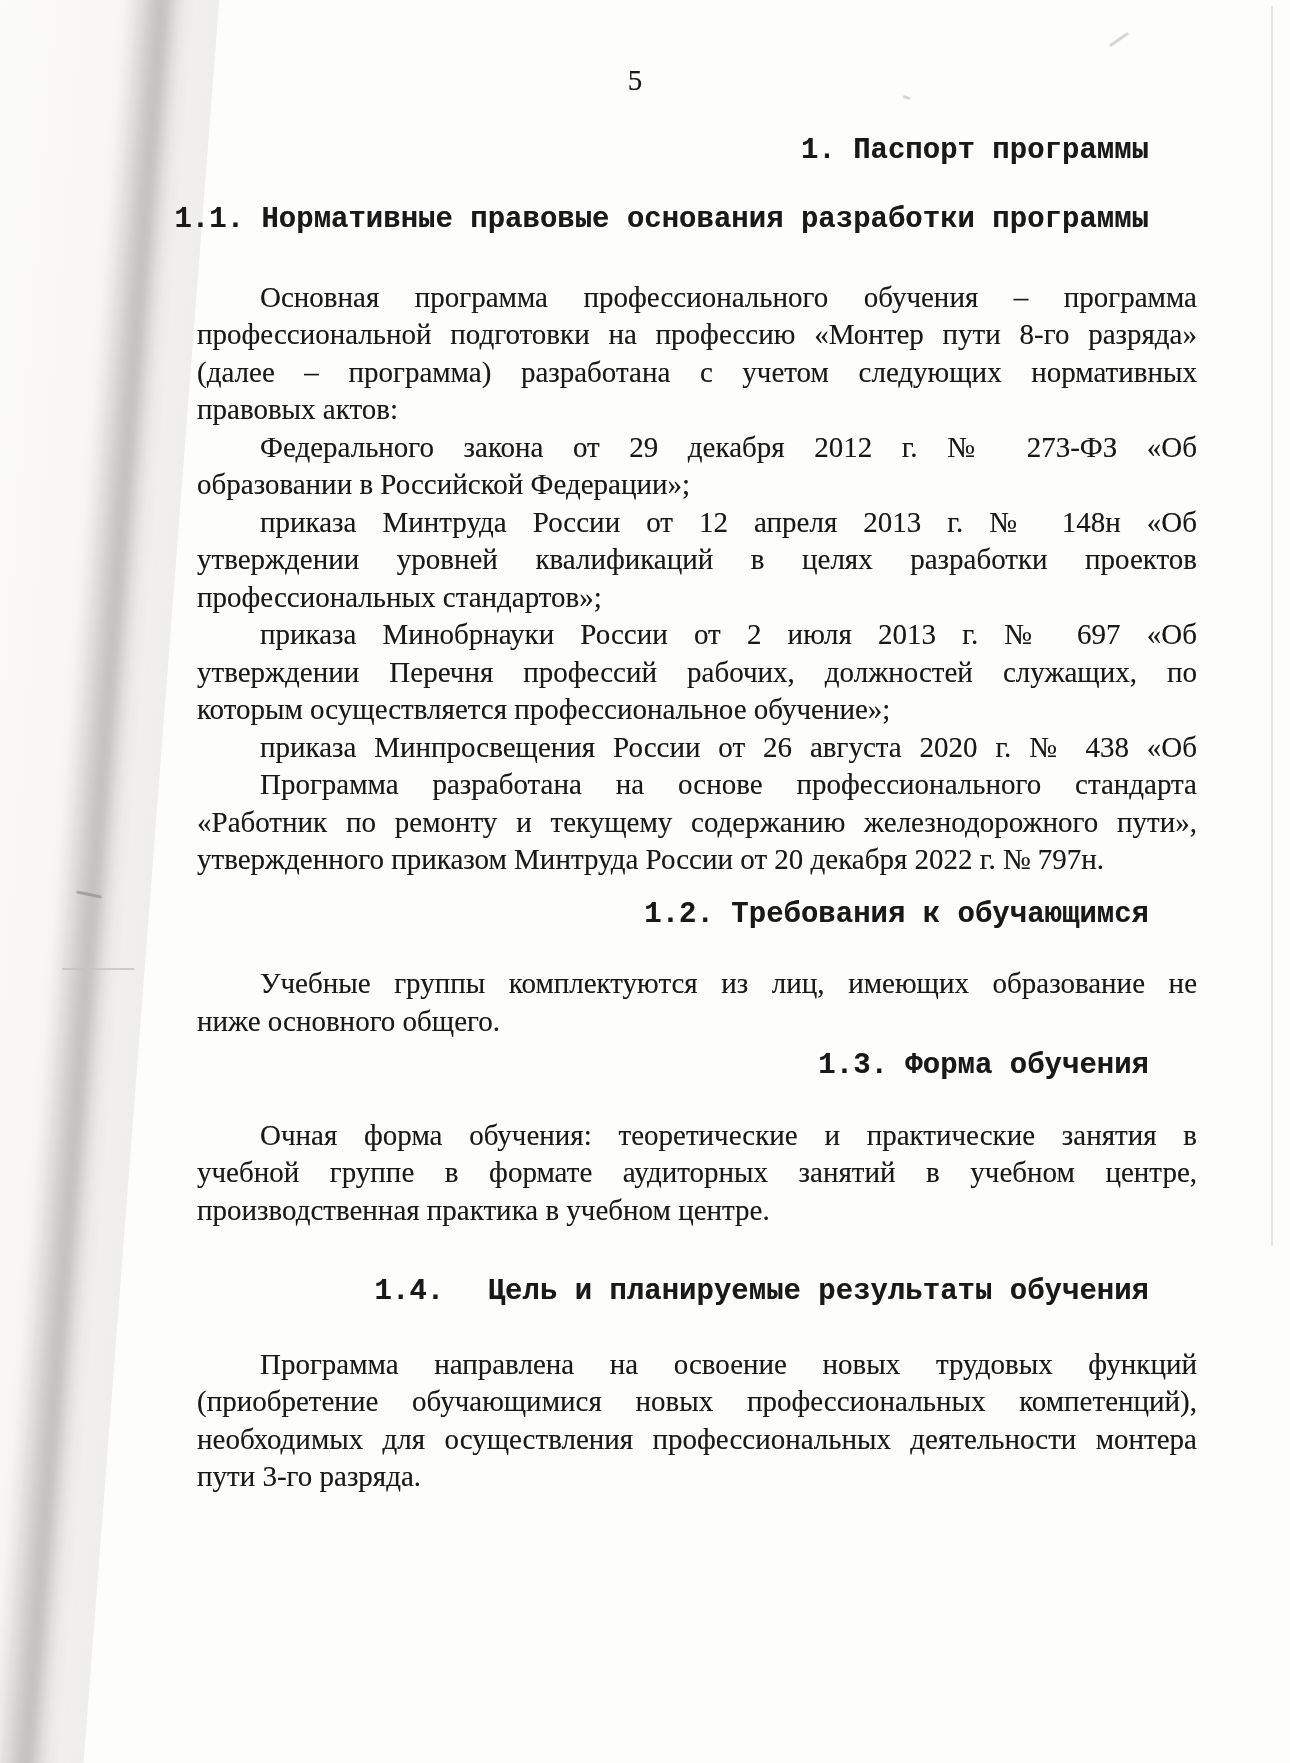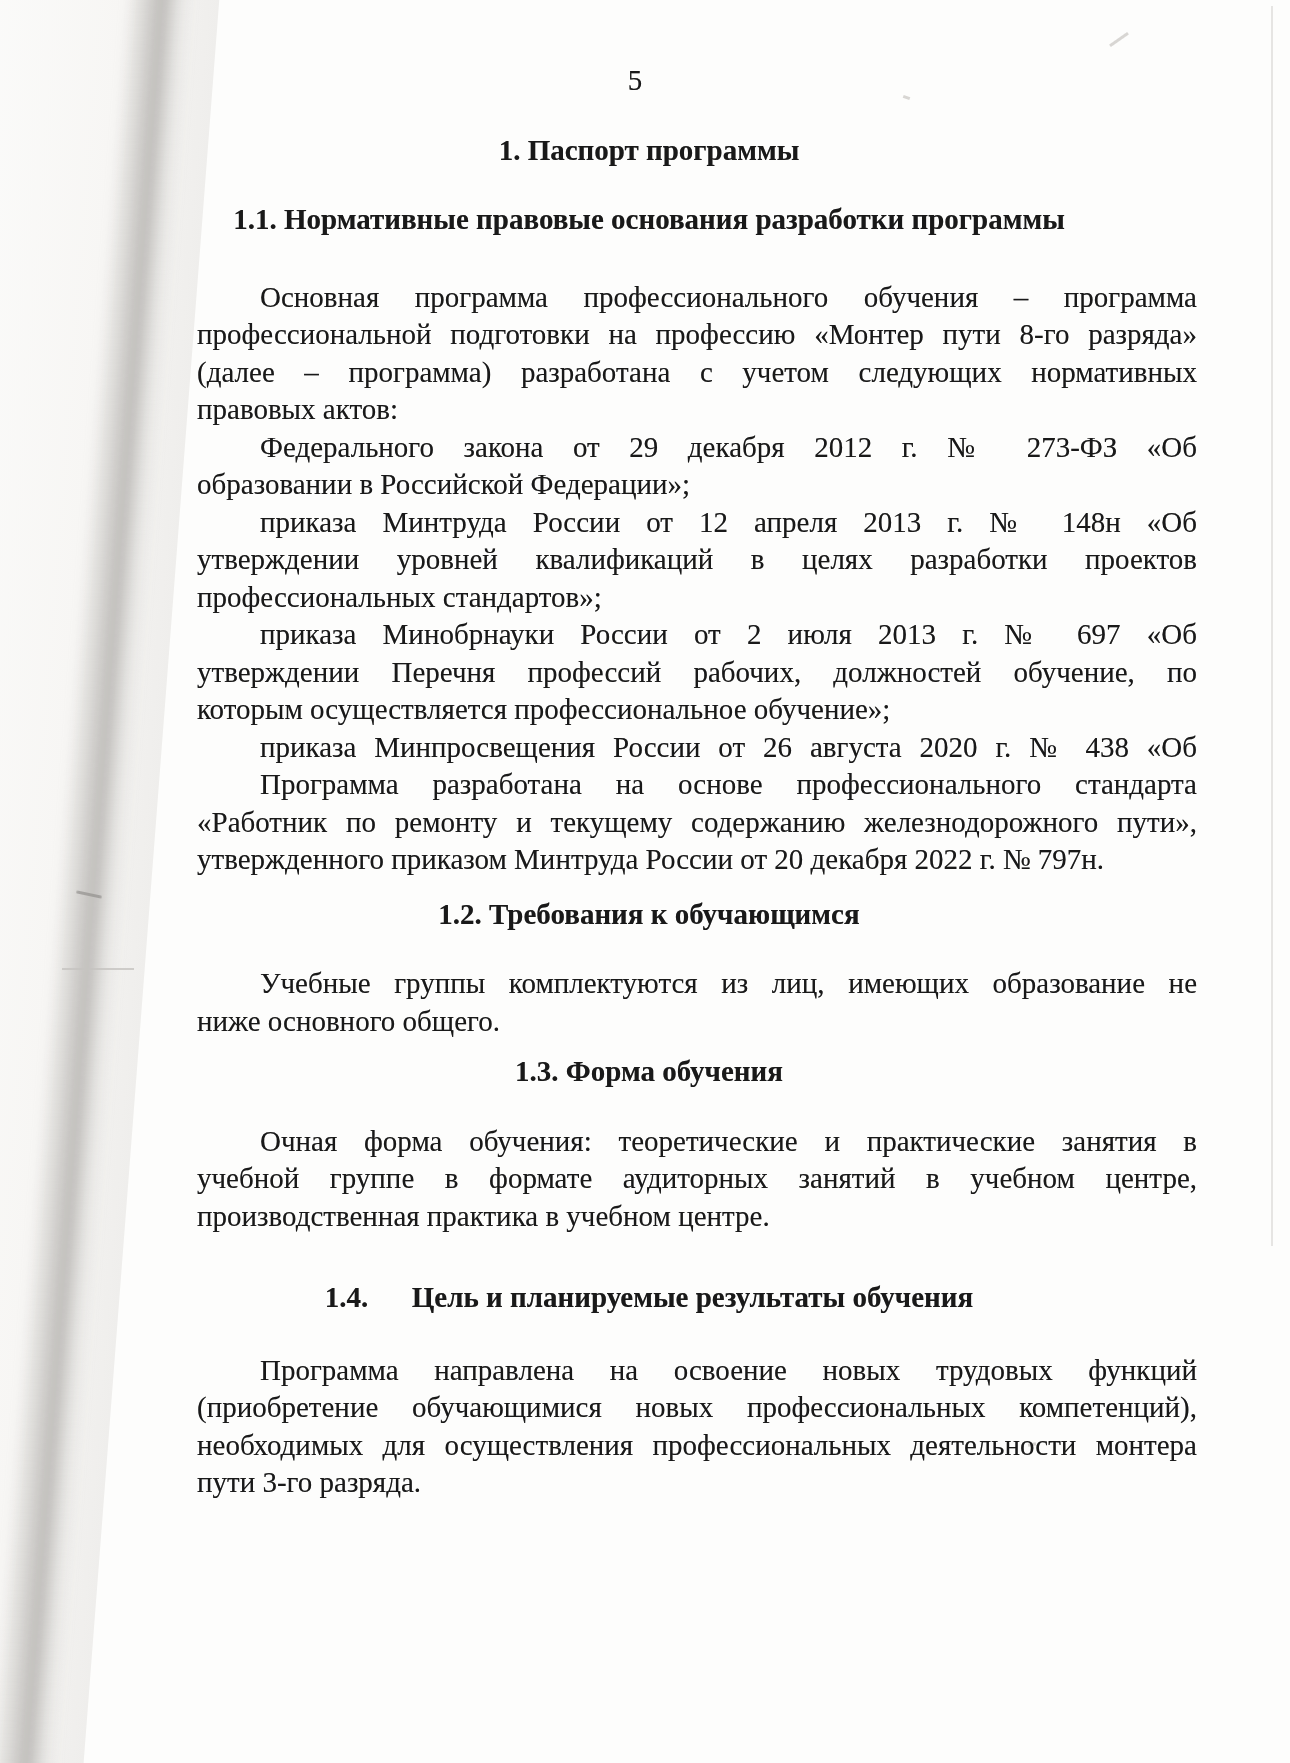--- a/index.html
+++ b/index.html
@@ -110,33 +110,34 @@
     font-size: 29px;
     line-height: 37.5px;
     text-shadow: 0 0 .5px rgba(25,25,25,.45);
   }
   .pagenum {
     text-align: center;
     transform: translateX(-62px);
   }
   .heading {
     font-weight: bold;
-    text-align: center;
+    text-align: right;
     transform: translateX(-48px);
     white-space: nowrap;
+    font-family: Liberation Mono, monospace;
   }
   .para .line {
     text-align: justify;
     text-align-last: justify;
   }
   .para .line.last  { text-align-last: left; }
   .para .line.first { text-indent: 63px; }
   
   .gap-none   { margin-top: 0; }
-  .gap-tiny   { margin-top: 13px; }
+  .gap-tiny   { margin-top: 7px; }
   .gap-small  { margin-top: 17px; }
   .gap-medium { margin-top: 32px; }
   .gap-mlarge { margin-top: 35px; }
   .gap-large  { margin-top: 40px; }
   .gap-xlarge { margin-top: 44px; }
 </style>
 </head>
 <body>
 
 <div class="page">
@@ -164,21 +165,21 @@
           <div class="line first">Федерального закона от 29 декабря 2012 г. № 273-ФЗ «Об</div>
           <div class="line last">образовании в Российской Федерации»;</div>
         </div>
         <div class="gap-none para">
           <div class="line first">приказа Минтруда России от 12 апреля 2013 г. № 148н «Об</div>
           <div class="line">утверждении уровней квалификаций в целях разработки проектов</div>
           <div class="line last">профессиональных стандартов»;</div>
         </div>
         <div class="gap-none para">
           <div class="line first">приказа Минобрнауки России от 2 июля 2013 г. № 697 «Об</div>
-          <div class="line">утверждении Перечня профессий рабочих, должностей обучение, по</div>
+          <div class="line">утверждении Перечня профессий рабочих, должностей служащих, по</div>
           <div class="line last">которым осуществляется профессиональное обучение»;</div>
         </div>
         <div class="gap-none para">
           <div class="line first">приказа Минпросвещения России от 26 августа 2020 г. № 438 «Об</div>
         </div>
         <div class="gap-none para">
           <div class="line first">Программа разработана на основе профессионального стандарта</div>
           <div class="line">«Работник по ремонту и текущему содержанию железнодорожного пути»,</div>
           <div class="line last">утвержденного приказом Минтруда России от 20 декабря 2022 г. № 797н.</div>
         </div>

